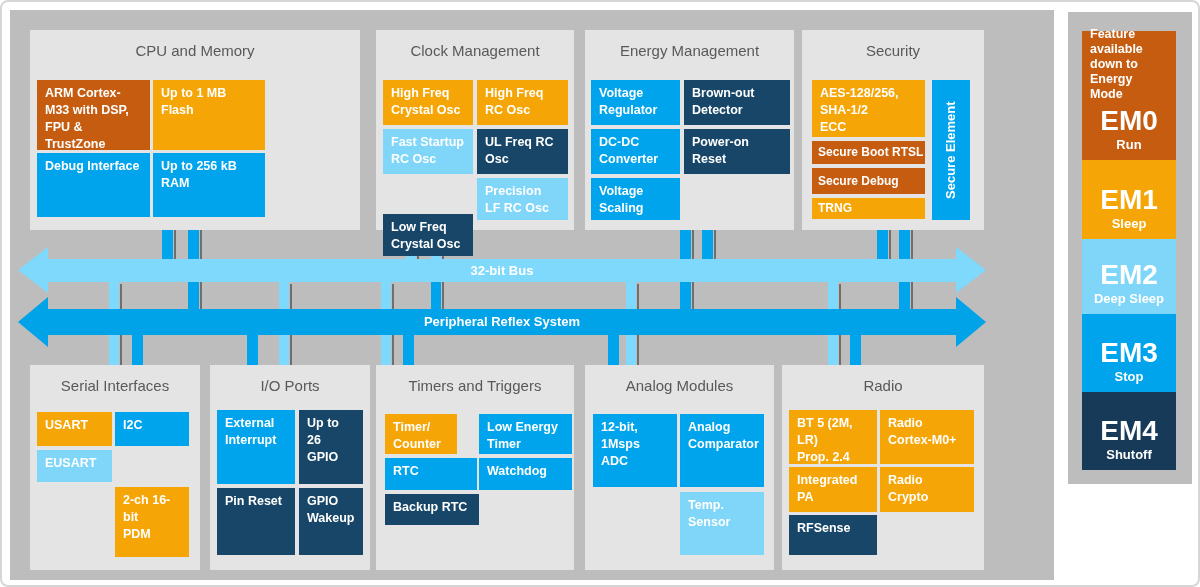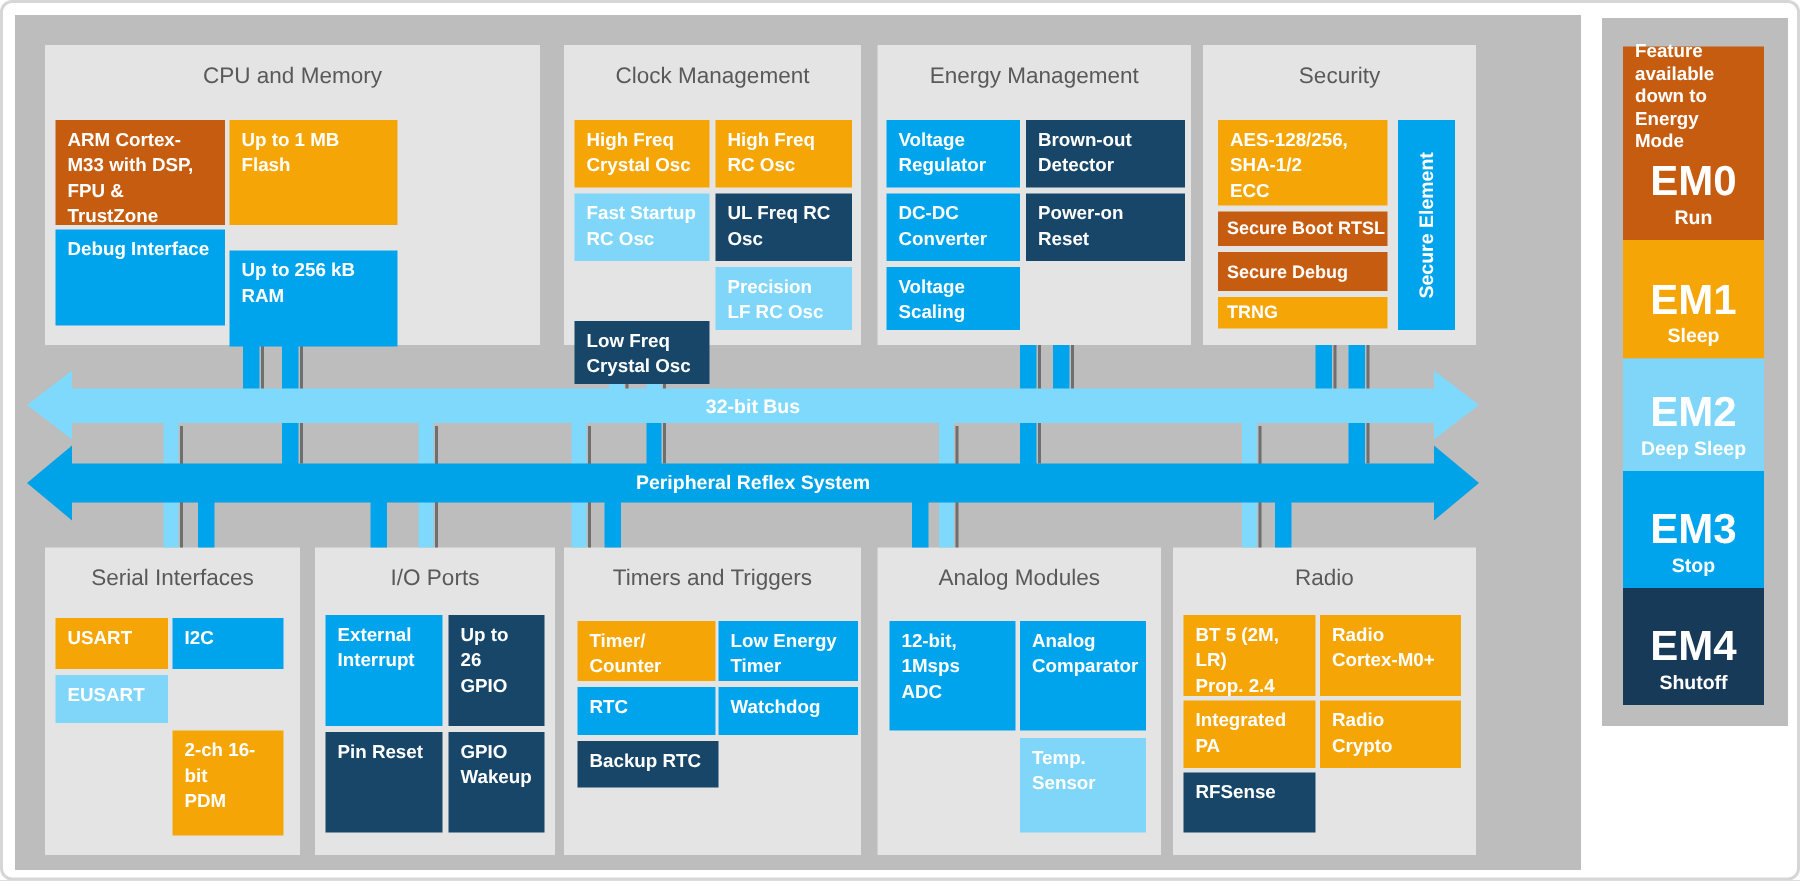--- a/index.html
+++ b/index.html
@@ -69,21 +69,21 @@
   <div class="abs grp" style="left:583px;top:363px;width:189px;height:205px;">
     <div class="gtitle">Analog Modules</div>
     </div>
   <div class="abs grp" style="left:780px;top:363px;width:202px;height:205px;">
     <div class="gtitle">Radio</div>
     </div>
 
   <div class="abs blk c-do" style="left:35px;top:78px;width:113px;height:70px;">ARM Cortex-M33 with DSP, FPU &amp; TrustZone</div>
   <div class="abs blk c-o" style="left:151px;top:78px;width:112px;height:70px;">Up to 1 MB Flash</div>
   <div class="abs blk c-b" style="left:35px;top:151px;width:113px;height:64px;">Debug Interface</div>
-  <div class="abs blk c-b" style="left:151px;top:165px;width:112px;height:64px;">Up to 256 kB RAM</div>
+  <div class="abs blk c-b" style="left:151px;top:151px;width:112px;height:64px;">Up to 256 kB RAM</div>
 
   <div class="abs blk c-o" style="left:381px;top:78px;width:90px;height:45px;">High Freq Crystal Osc</div>
   <div class="abs blk c-o" style="left:475px;top:78px;width:91px;height:45px;">High Freq RC Osc</div>
   <div class="abs blk c-lb" style="left:381px;top:127px;width:90px;height:45px;">Fast Startup RC Osc</div>
   <div class="abs blk c-n" style="left:475px;top:127px;width:91px;height:45px;">UL Freq RC Osc</div>
   <div class="abs blk c-n" style="left:381px;top:176px;width:90px;height:42px;margin-top:36px;">Low Freq Crystal Osc</div>
   <div class="abs blk c-lb" style="left:475px;top:176px;width:91px;height:42px;">Precision LF RC Osc</div>
 
   <div class="abs blk c-b" style="left:589px;top:78px;width:89px;height:45px;">Voltage Regulator</div>
   <div class="abs blk c-n" style="left:682px;top:78px;width:106px;height:45px;">Brown-out Detector</div>
@@ -147,21 +147,21 @@
   <div class="abs blk c-b" style="left:113px;top:410px;width:74px;height:34px;">I2C</div>
   <div class="abs blk c-lb" style="left:35px;top:448px;width:75px;height:32px;">EUSART</div>
   <div class="abs blk c-o" style="left:113px;top:485px;width:74px;height:70px;">2-ch 16-bit
 PDM</div>
 
   <div class="abs blk c-b" style="left:215px;top:408px;width:78px;height:74px;">External Interrupt</div>
   <div class="abs blk c-n" style="left:297px;top:408px;width:64px;height:74px;">Up to 26 GPIO</div>
   <div class="abs blk c-n" style="left:215px;top:486px;width:78px;height:67px;">Pin Reset</div>
   <div class="abs blk c-n" style="left:297px;top:486px;width:64px;height:67px;">GPIO Wakeup</div>
 
-  <div class="abs blk c-o" style="left:383px;top:412px;width:92px;height:40px;">Timer/
+  <div class="abs blk c-o" style="left:383px;top:412px;width:72px;height:40px;">Timer/
 Counter</div>
   <div class="abs blk c-b" style="left:477px;top:412px;width:93px;height:40px;">Low Energy Timer</div>
   <div class="abs blk c-b" style="left:383px;top:456px;width:92px;height:32px;">RTC</div>
   <div class="abs blk c-b" style="left:477px;top:456px;width:93px;height:32px;">Watchdog</div>
   <div class="abs blk c-n" style="left:383px;top:492px;width:94px;height:31px;">Backup RTC</div>
 
   <div class="abs blk c-b" style="left:591px;top:412px;width:84px;height:73px;">12-bit,
 1Msps ADC</div>
   <div class="abs blk c-b" style="left:678px;top:412px;width:84px;height:73px;">Analog Comparator</div>
   <div class="abs blk c-lb" style="left:678px;top:490px;width:84px;height:63px;">Temp. Sensor</div>

